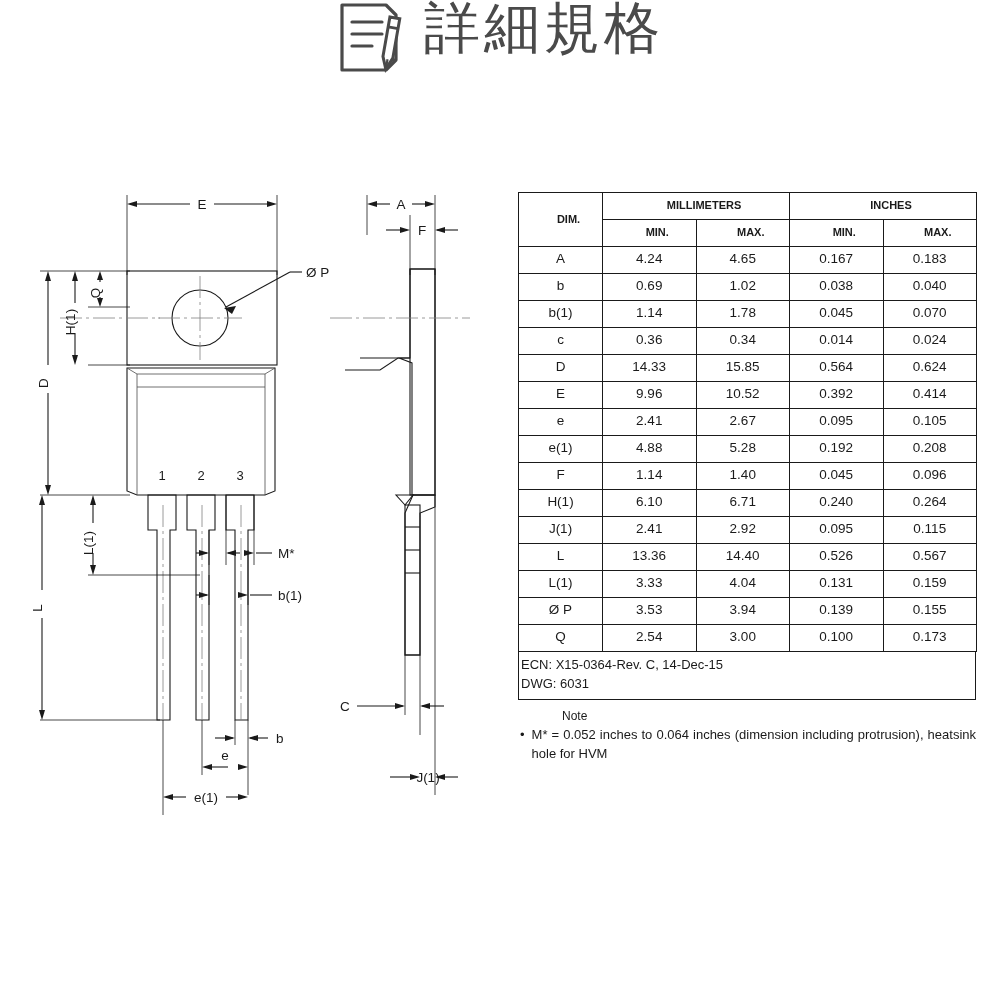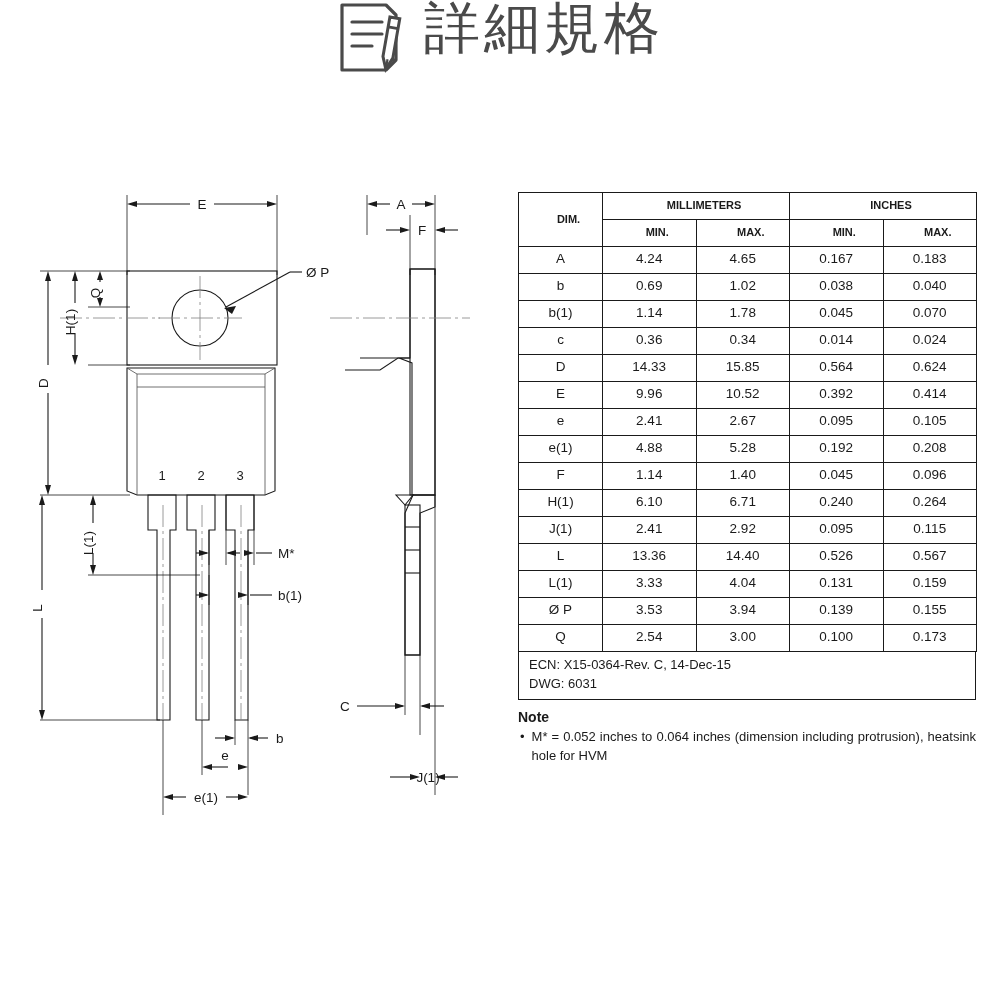--- a/index.html
+++ b/index.html
@@ -72,34 +72,35 @@
     font-size: 11px;
     padding-left: 16px;
   }
   table#spec-table td.dim-cell { font-size: 13.5px; }
   col.c-dim { width: 84px; }
   col.c-val { width: 93.5px; }
 
   #ecn-block {
     border: 1px solid #1a1a1a;
     border-top: none;
-    padding: 4px 0 5px 10px;
+    padding: 4px 0 5px 2px;
     font-size: 13px;
     line-height: 1.45;
   }
   #ecn-block div { white-space: nowrap; }
 
   #note-section {
     margin-top: 9px;
     font-size: 13px;
   }
   #note-heading {
-    font-weight: bold;
-    font-size: 14px;
+    font-weight: normal;
+    font-size: 12px;
     margin-bottom: 3px;
+    margin-left: 44px;
   }
   #note-list {
     display: flex;
     gap: 7px;
     padding-left: 2px;
   }
   #note-bullet { line-height: 1.45; }
   #note-text {
     text-align: justify;
     line-height: 1.45;

